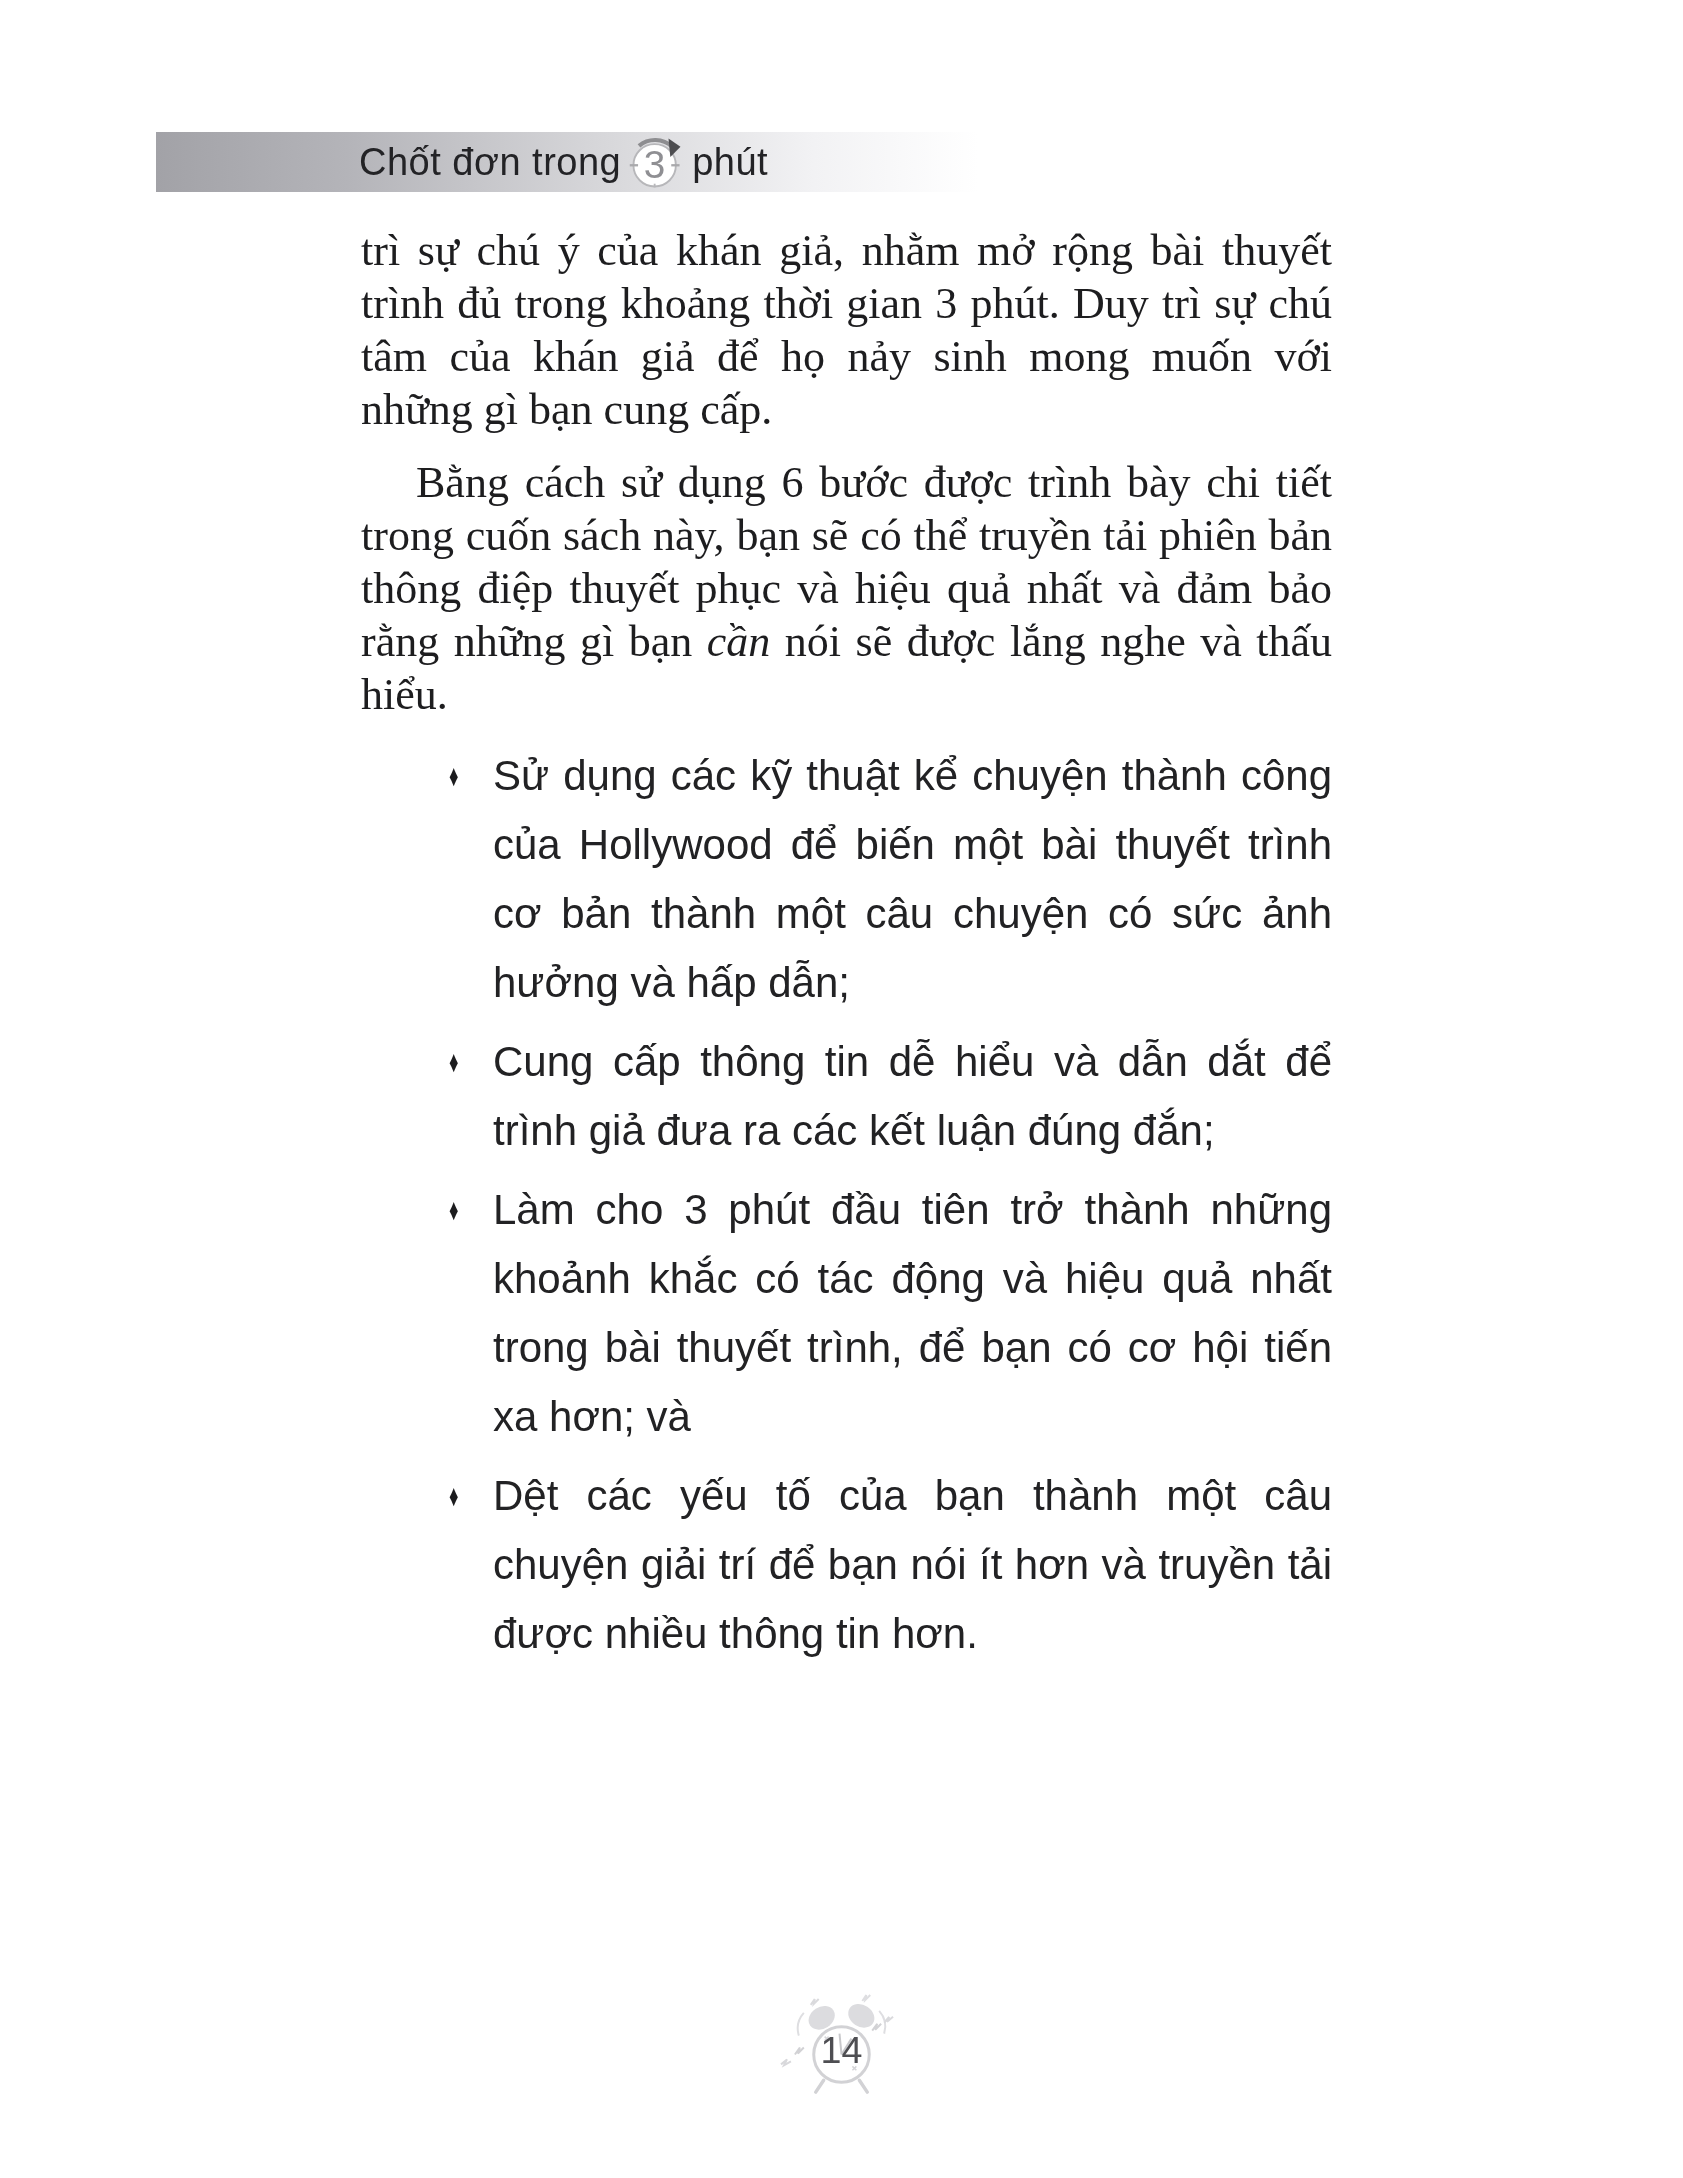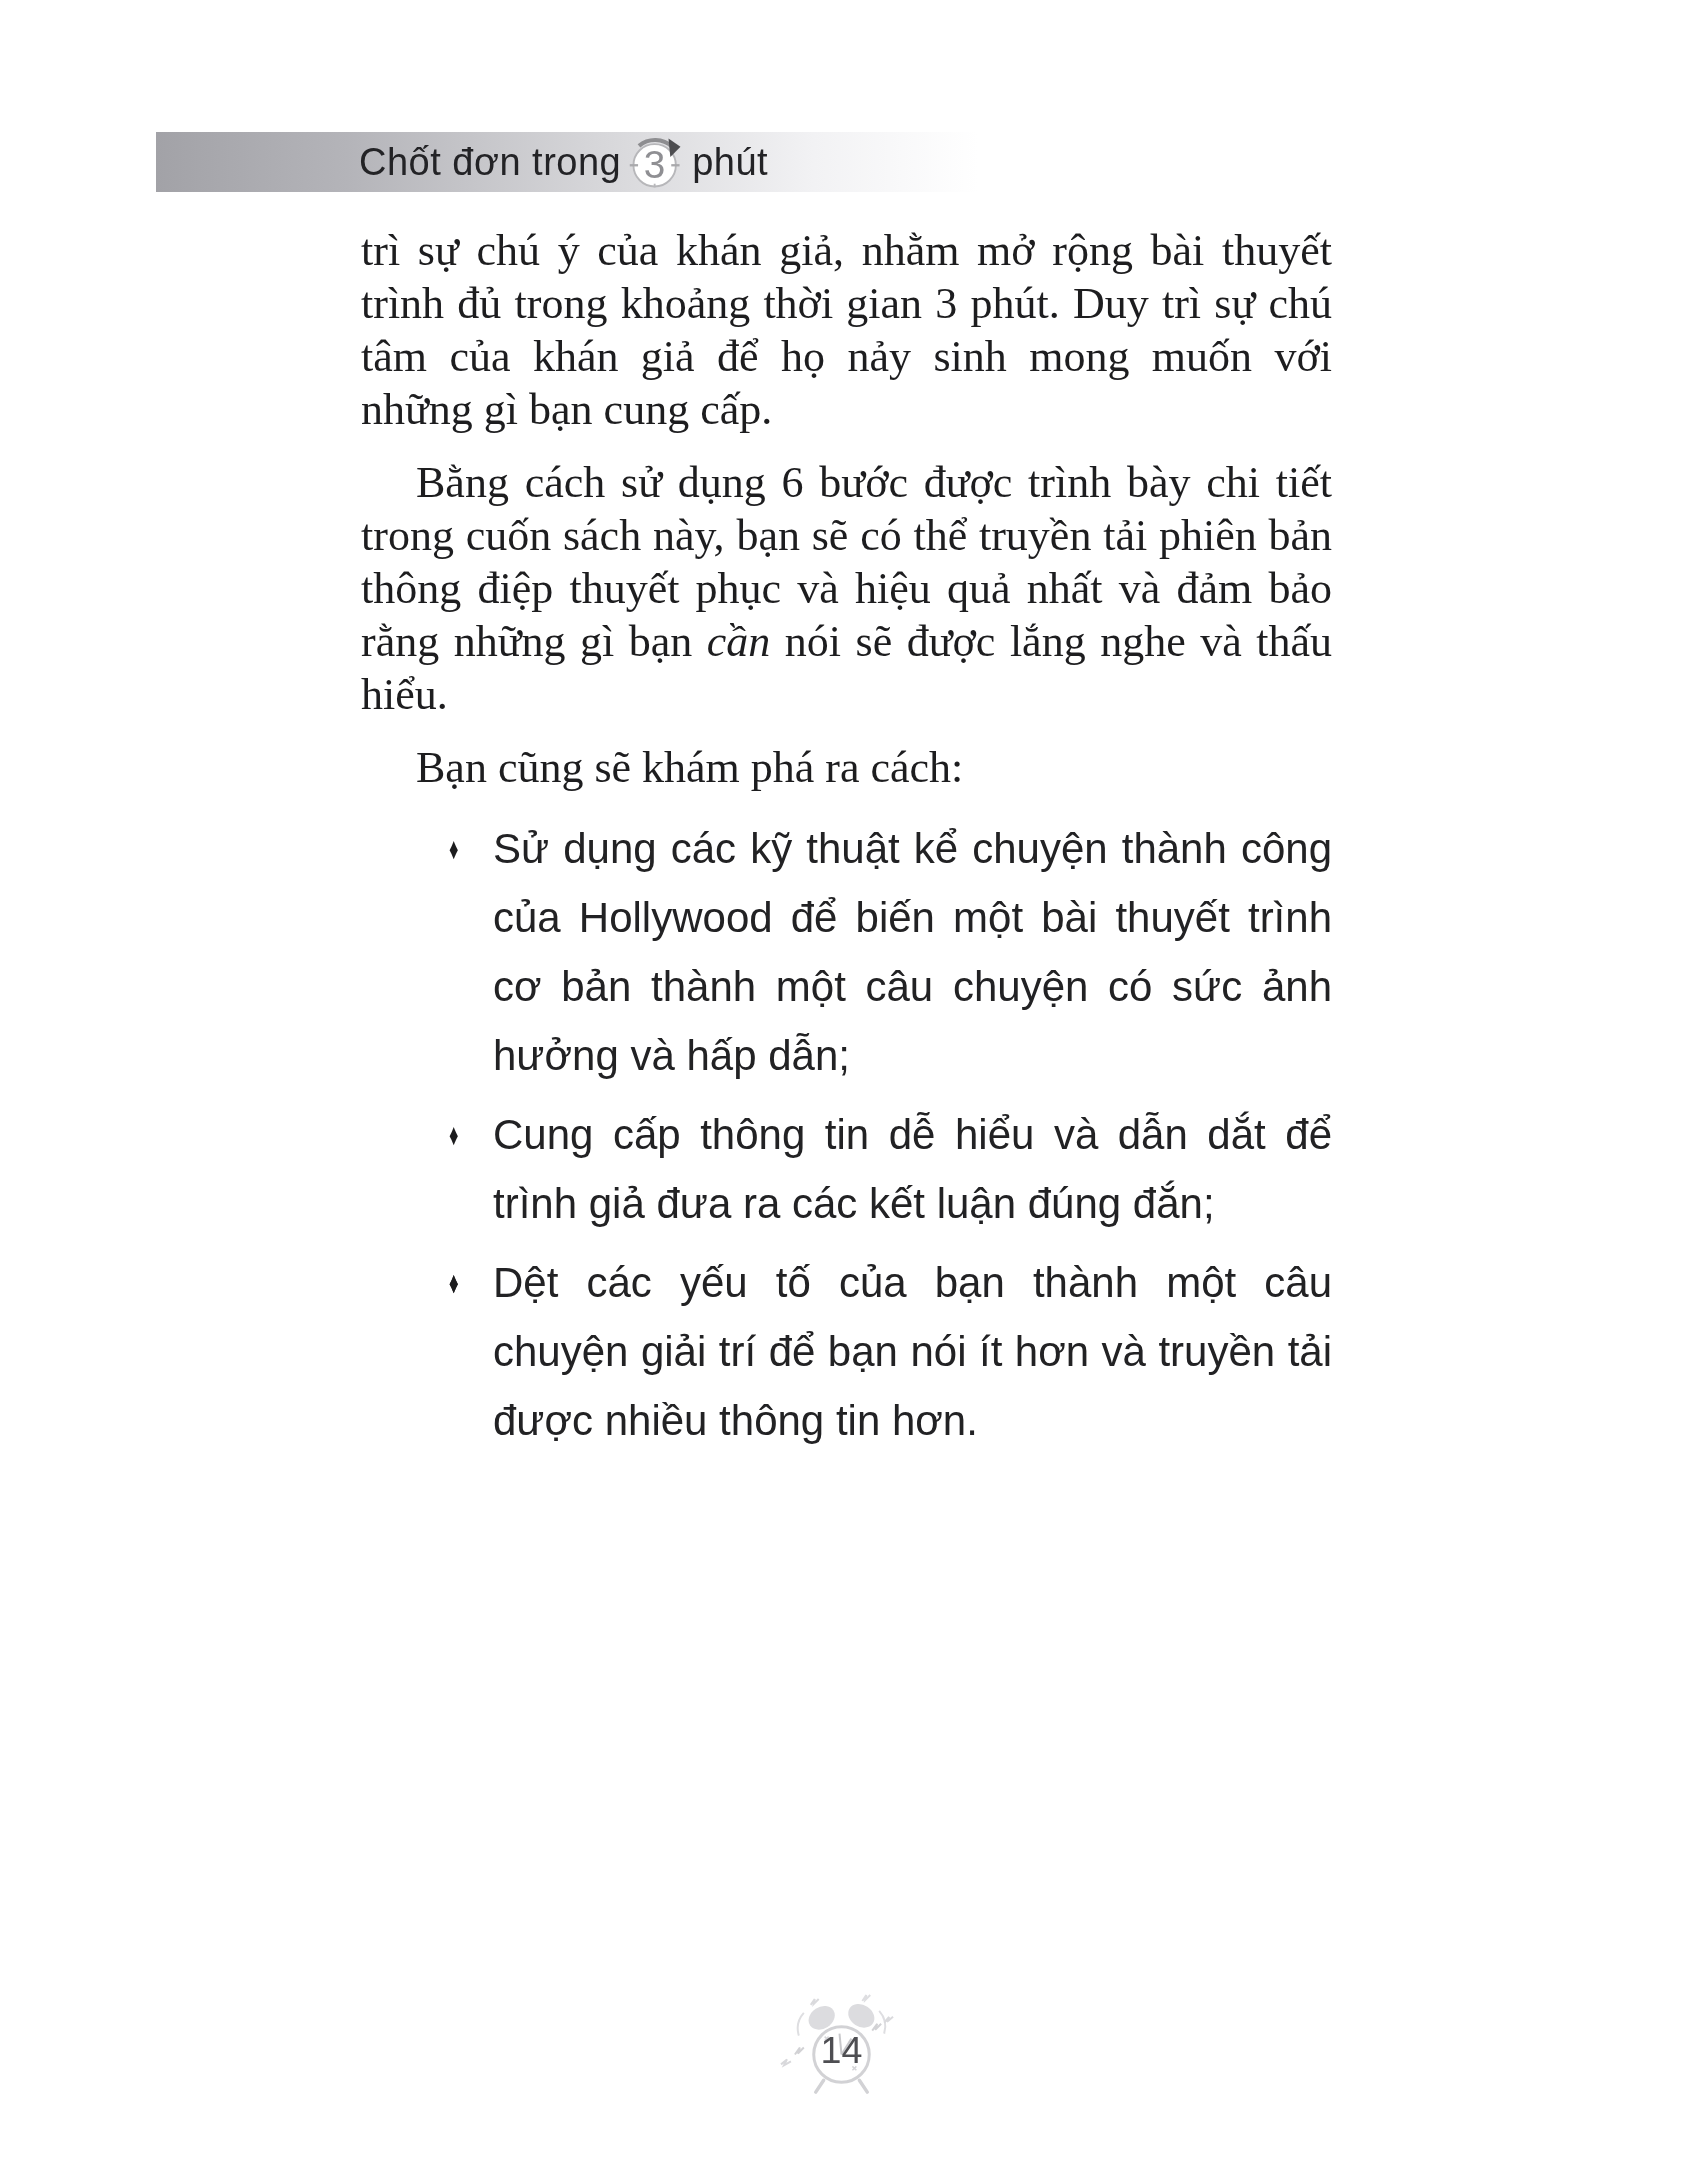--- a/index.html
+++ b/index.html
@@ -120,33 +120,33 @@
       <span>phút</span>
     </div>
   </div>
 
   <div class="content">
 
     <p>trì sự chú ý của khán giả, nhằm mở rộng bài thuyết trình đủ trong khoảng thời gian 3 phút. Duy trì sự chú tâm của khán giả để họ nảy sinh mong muốn với những gì bạn cung cấp.</p>
 
     <p class="indent"><span>Bằng cách sử dụng 6 bước được trình bày chi tiết trong cuốn sách này, bạn sẽ có thể truyền tải phiên bản thông điệp thuyết phục và hiệu quả nhất và đảm bảo rằng những gì bạn </span><em class="key-word">cần</em><span> nói sẽ được lắng nghe và thấu hiểu.</span></p>
 
-    <p class="indent">Bạn cũng sẽ khám phá ra cách:</p>
 
     <ul class="bullet-list">
       <li>
         <span class="bullet-marker">♦</span>
         <span>Sử dụng các kỹ thuật kể chuyện thành công của Hollywood để biến một bài thuyết trình cơ bản thành một câu chuyện có sức ảnh hưởng và hấp dẫn;</span>
       </li>
       <li>
         <span class="bullet-marker">♦</span>
         <span>Cung cấp thông tin dễ hiểu và dẫn dắt để trình giả đưa ra các kết luận đúng đắn;</span>
       </li>
       <li>
         <span class="bullet-marker">♦</span>
+        <span>Làm cho 3 phút đầu tiên trở thành những khoảnh khắc có tác động và hiệu quả nhất trong bài thuyết trình, để bạn có cơ hội tiến xa hơn; và</span>
       </li>
       <li>
         <span class="bullet-marker">♦</span>
         <span>Dệt các yếu tố của bạn thành một câu chuyện giải trí để bạn nói ít hơn và truyền tải được nhiều thông tin hơn.</span>
       </li>
     </ul>
   </div>
 
   <div class="footer-clock">
     <svg width="149" height="115" viewBox="0 0 150 116" aria-hidden="true">

